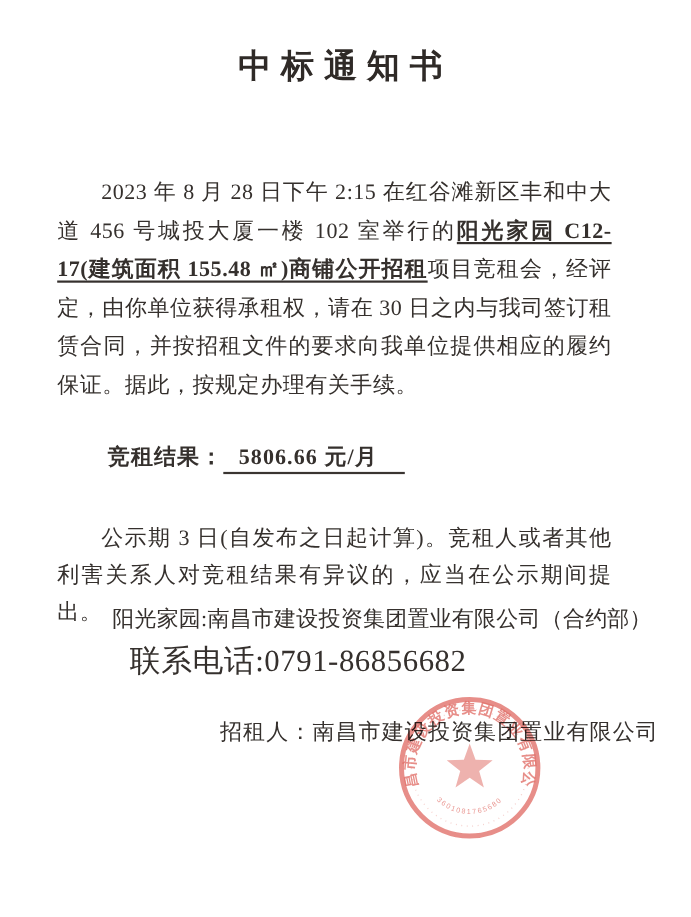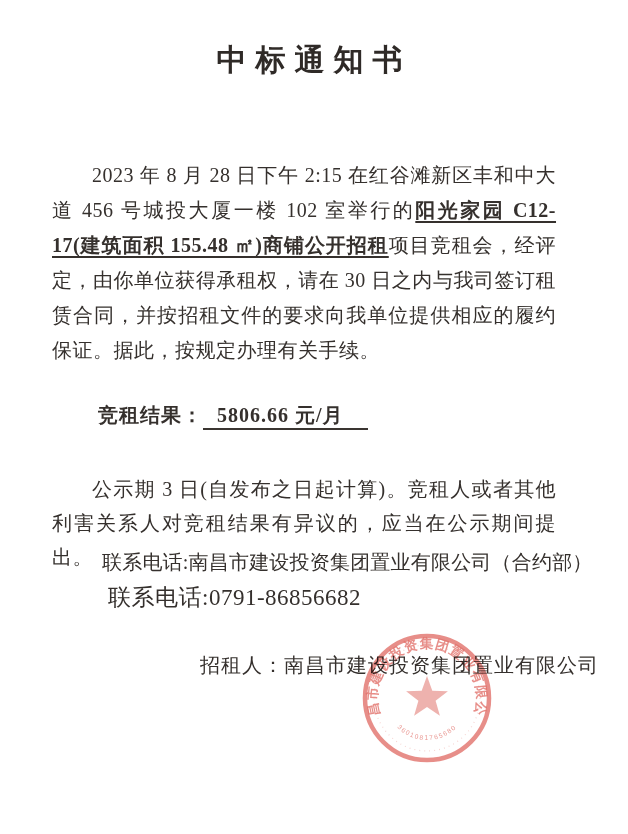--- a/index.html
+++ b/index.html
@@ -48,21 +48,21 @@
   .result .rvalue{
     border-bottom:2px solid #3a3531;
     padding:0 24px 2px 14px;
   }
   .supervisor{
     position:absolute;top:549px;left:62px;width:520px;
     font-size:20px;text-indent:2em;letter-spacing:0.2px;white-space:nowrap;
   }
   .phone{
     position:absolute;top:582px;left:62px;width:520px;
-    font-size:23px;text-indent:2em;letter-spacing:0.5px;
+    font-size:28px;text-indent:2em;letter-spacing:0.5px;
   }
   .signer{
     position:absolute;top:652px;left:200px;
     font-size:20px;letter-spacing:1px;
   }
   .signdate{
     position:absolute;top:731px;left:342px;
     font-size:20px;letter-spacing:1px;
   }
   .seal{
@@ -83,21 +83,21 @@
   <div class="para para1">
     <span>2023 年 8 月 28 日下午 2:15 在红谷滩新区丰和中大道 456 号城投大厦一楼 102 室举行的</span><span class="hl">阳光家园 C12-17(建筑面积 155.48 ㎡)商铺公开招租</span><span>项目竞租会，经评定，由你单位获得承租权，请在 30 日之内与我司签订租赁合同，并按招租文件的要求向我单位提供相应的履约保证。据此，按规定办理有关手续。</span>
   </div>
 
   <div class="result">
     <span>竞租结果：</span><span class="rvalue">5806.66 元/月</span>
   </div>
 
   <div class="para notice">公示期 3 日(自发布之日起计算)。竞租人或者其他利害关系人对竞租结果有异议的，应当在公示期间提出。</div>
 
-  <div class="supervisor">联系电话:南昌市建设投资集团置业有限公司（合约部）</div>
+  <div class="supervisor">阳光家园:南昌市建设投资集团置业有限公司（合约部）</div>
 
   <div class="phone">联系电话:0791-86856682</div>
 
   <div class="signer">招租人：南昌市建设投资集团置业有限公司</div>
 
 
   <svg class="seal" viewBox="0 0 140 140" aria-hidden="true">
     <circle cx="70" cy="70" r="62" fill="none" stroke-width="4.5" stroke-opacity="0.8" stroke="#dd5e56"></circle>
     <circle cx="70" cy="70" r="53" fill="none" stroke-width="1.2" stroke-opacity="0.35" stroke-dasharray="0.8 4.2" stroke="#dd5e56"></circle>
     <polygon points="70,48 75.3,62.7 90.9,63.2 78.6,72.8 82.9,87.8 70,79 57.1,87.8 61.4,72.8 49.1,63.2 64.7,62.7" fill-opacity="0.55" fill="#dd5e56"></polygon>

